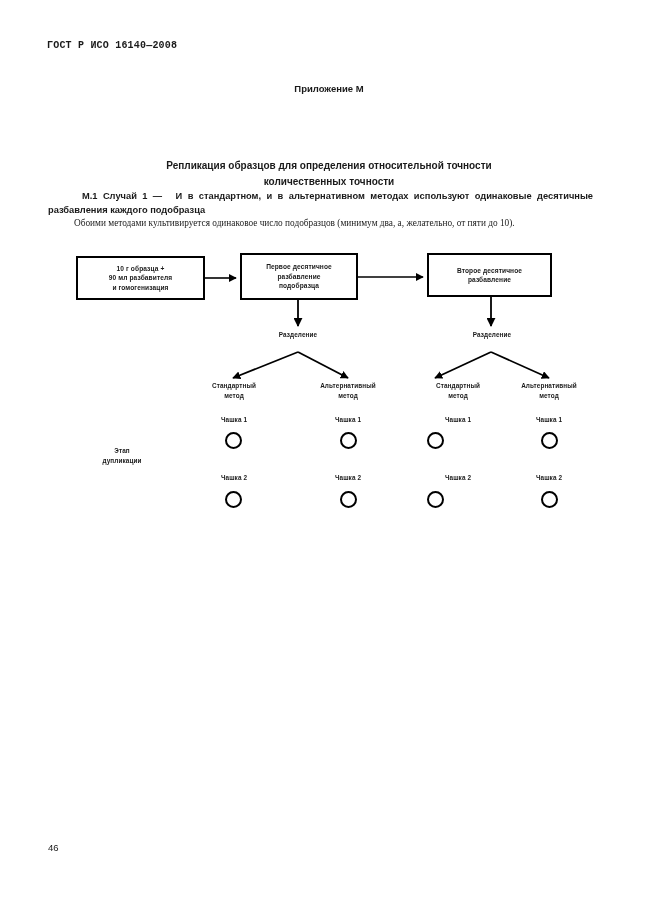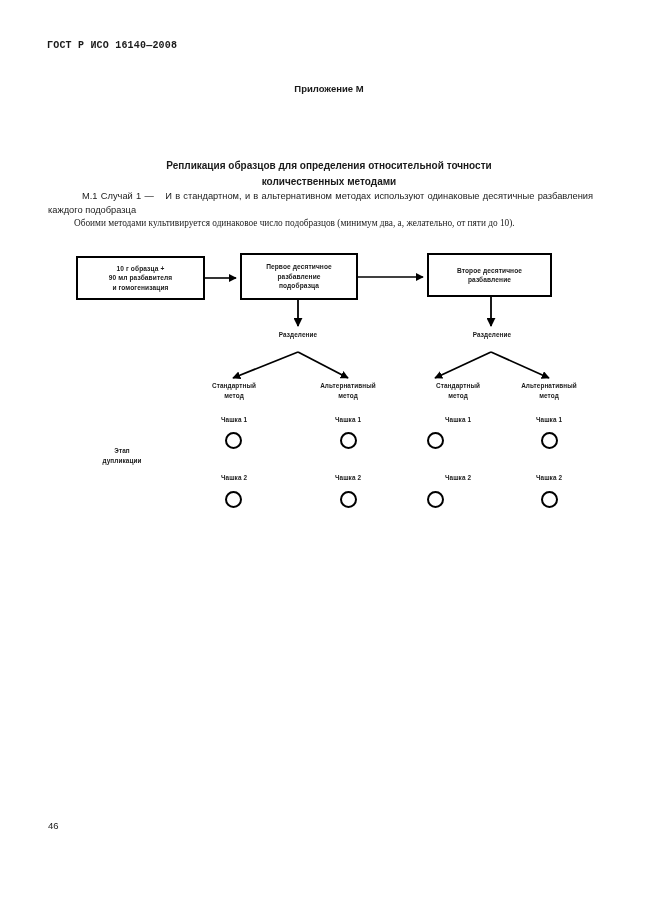--- a/index.html
+++ b/index.html
@@ -63,21 +63,21 @@
     position: absolute;
     font-size: 9.3px;
     line-height: 14px;
     text-align: justify;
   }
   .para-clause {
     left: 48px;
     top: 189px;
     width: 545px;
   }
-  .para-clause .lead { font-weight: normal; padding-left: 8px; }
+  .para-clause .lead { font-weight: bold; padding-left: 8px; }
   .para-body {
     left: 48px;
     top: 216px;
     width: 546px;
     font-family: Liberation Serif, serif;
   }
   .indent { display: inline-block; width: 26px; }
 
   
   .flow {
@@ -163,38 +163,38 @@
   #circle-1-4 { left: 541px; top: 432px; }
   #circle-2-1 { left: 225px; top: 491px; }
   #circle-2-2 { left: 340px; top: 491px; }
   #circle-2-3 { left: 427px; top: 491px; }
   #circle-2-4 { left: 541px; top: 491px; }
 
   
   .page-number {
     position: absolute;
     left: 48px;
-    top: 820px;
+    top: 842px;
     font-size: 9.5px;
   }
 </style>
 </head>
 <body>
 
 <div class="page">
 
   <div class="doc-header">ГОСТ Р ИСО 16140—2008</div>
 
   <div class="annex-block">
     <div>Приложение М</div>
   </div>
 
   <div class="title-block">
     <div>Репликация образцов для определения относительной точности</div>
-    <div>количественных методами</div>
+    <div>количественных точности</div>
   </div>
 
   <div class="para para-clause">
     <span class="indent"></span><span class="lead">М.1 Случай 1 — </span><span class="lead">И в стандартном, и в альтернативном методах используют одинаковые десятичные разбавления каждого подобразца</span>
   </div>
 
   <div class="para para-body">
     <span class="indent"></span><span>Обоими методами культивируется одинаковое число подобразцов  (минимум два, а, желательно,  от пяти до 10).</span>
   </div>
 

